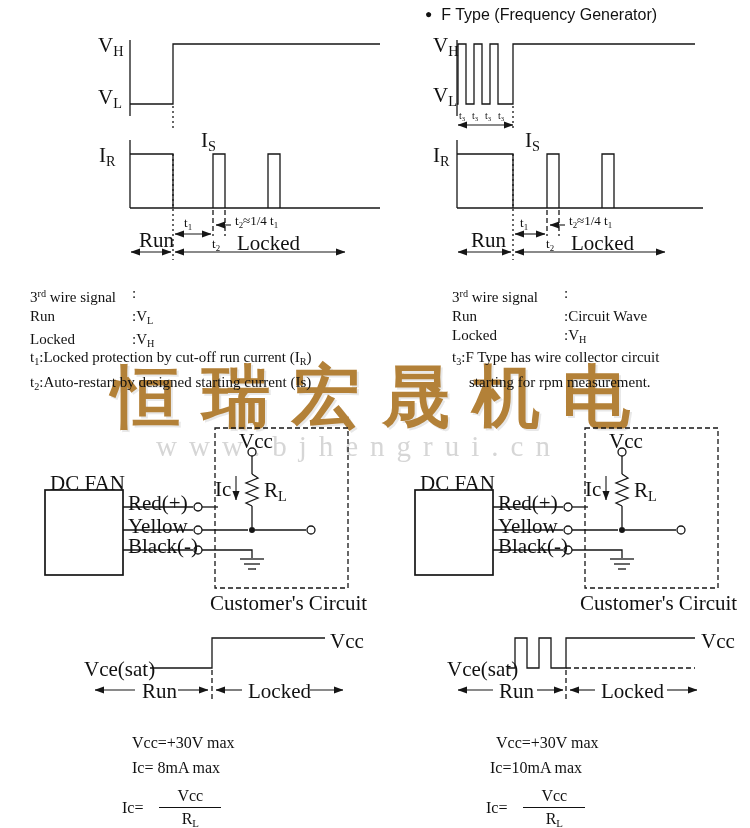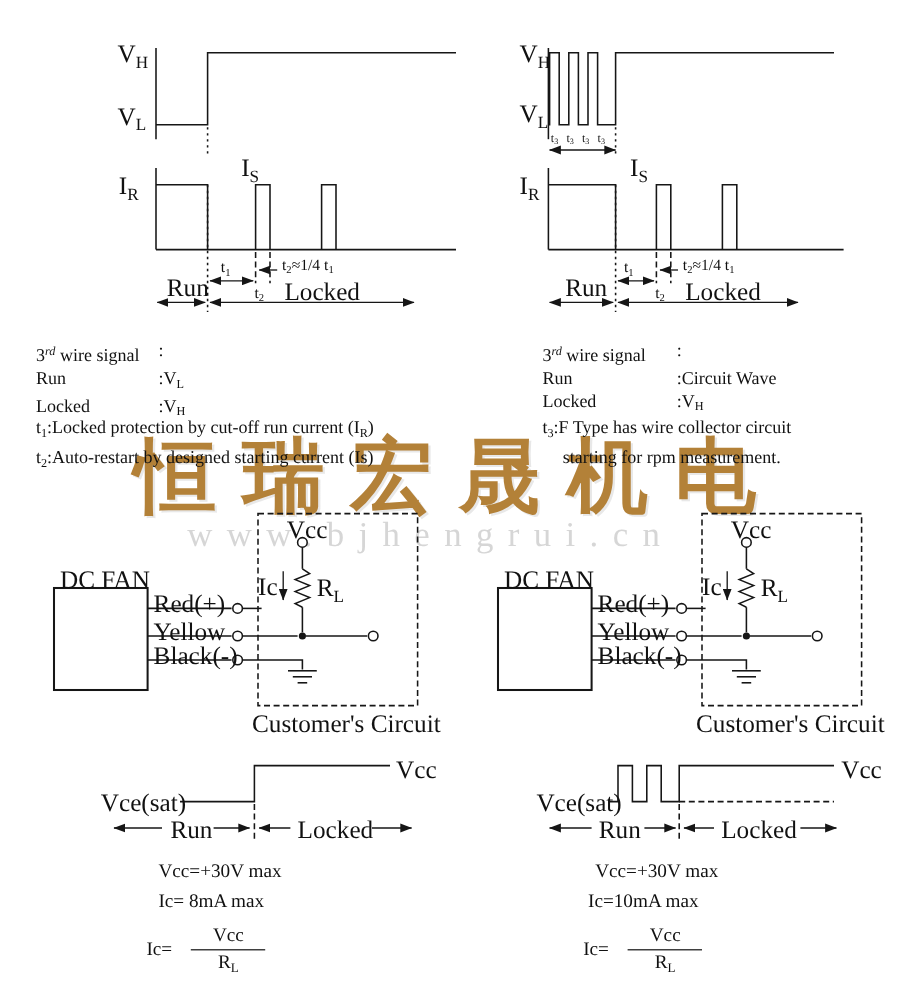--- a/index.html
+++ b/index.html
@@ -4,39 +4,39 @@
 <style>
   * { margin:0; padding:0; box-sizing:border-box; }
   html,body { background:#fff; }
   body { width:750px; height:828px; font-family:"Liberation Serif",serif; color:#111; position:relative; }
   .page { position:relative; width:750px; height:828px; background:#fff; overflow:hidden; }
   .abs { position:absolute; z-index:1; }
   .lbl { position:absolute; font-size:21px; line-height:1.1; white-space:nowrap; z-index:2; }
   .sm { font-size:13px; }
   .xs { font-size:10px; }
   sub { font-size:68%; vertical-align:-0.3em; }
-  sup { font-size:68%; vertical-align:0.5em;font-style:italic; }
+  sup { font-size:68%; vertical-align:0.5em; }
   .header { position:absolute; z-index:2; font-family:"Liberation Sans",sans-serif; font-size:16px; white-space:nowrap; }
   .header .bullet { font-size:12px; vertical-align:2px; margin-right:9px; }
   svg.draw { position:absolute; left:0; top:0; overflow:visible; }
   .ln { stroke:#161616; stroke-width:1.3; fill:none; }
   .thick { stroke-width:1.7; }
   .dot { stroke-dasharray:2 3; }
   .dsh { stroke-dasharray:5 3; }
   .arr { stroke:#161616; stroke-width:1.1; fill:none; }
   .term { fill:#fff; stroke:#161616; stroke-width:1.3; }
   .node { fill:#161616; stroke:none; }
   .sig-row { display:flex; font-size:15px; line-height:19px; }
   .sig-label { display:inline-block; }
   .sigL .sig-label { width:102px; }
   .sigR .sig-label { width:112px; }
   .notes { font-size:15px; line-height:21px; white-space:nowrap; }
   .wm-cn { position:absolute; z-index:0; font-size:68px; font-weight:bold; letter-spacing:22px; color:#a16207; opacity:.8; text-shadow:2px 2px 0 #e3e3e3; white-space:nowrap; }
   .wm-url { position:absolute; z-index:0; font-size:29px; letter-spacing:12px; color:#cccccc; opacity:.8; white-space:nowrap; }
-  .specs { font-size:16px; white-space:nowrap; }
+  .specs { font-size:16px; white-space:nowrap;margin-top:16px; }
   .specs .line2 { margin-top:7px; }
   .spec-eq { display:flex; align-items:center; margin-top:10px; }
   .frac { display:inline-flex; flex-direction:column; align-items:center; margin-left:16px; font-size:16px; }
   .frac .num { padding:0 18px 2px; border-bottom:1.4px solid #111; }
   .frac .den { padding-top:2px; }
 </style>
 </head>
 <body>
 
 <div class="page">
@@ -45,20 +45,23 @@
     <defs>
       <marker id="ah" viewBox="0 0 8 6" markerWidth="9" markerHeight="7" refX="7.6" refY="3" orient="auto-start-reverse">
         <path d="M0,0 L8,3 L0,6 Z" fill="#161616"></path>
       </marker>
     </defs>
   </svg>
 
   <div class="wm-cn" style="left:112px;top:352px;">恒瑞宏晟机电</div>
   <div class="wm-url" style="left:156px;top:430px;">www.bjhengrui.cn</div>
 
+  <div class="header" style="left:425px;top:6px;">
+    <span class="bullet">●</span><span>F Type (Frequency Generator)</span>
+  </div>
 
   <div class="abs" style="left:85px;top:28px;width:300px;height:100px;">
     <svg class="draw" width="300" height="100">
       <path class="ln" d="M45,12 L45,88"></path>
       <path class="ln" d="M45,76 L88,76 L88,16 L295,16"></path>
       <path class="ln dot" d="M88,78 L88,100"></path>
     </svg>
     <div class="lbl" style="left:13px;top:6px;"><span>V</span><sub>H</sub></div>
     <div class="lbl" style="left:13px;top:58px;"><span>V</span><sub>L</sub></div>
   </div>

